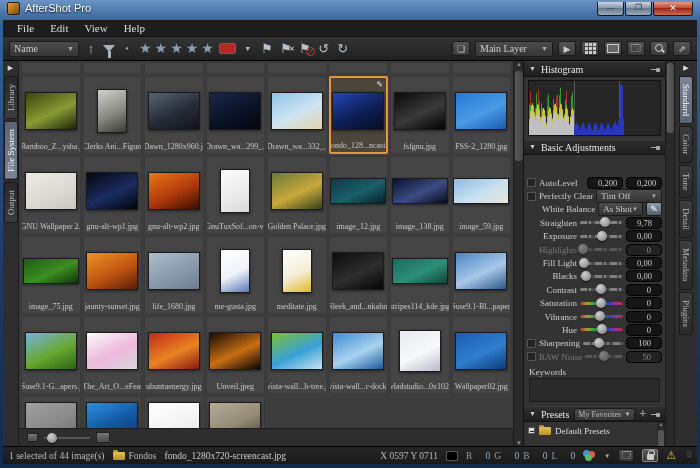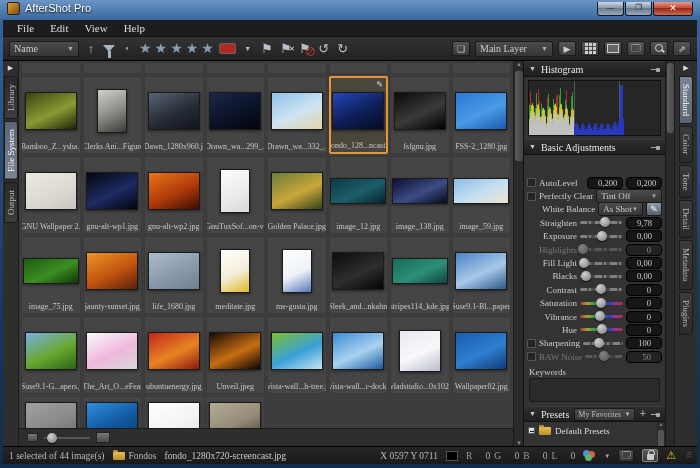--- a/index.html
+++ b/index.html
@@ -333,26 +333,26 @@
               </div>
               <div class="cell">
                 <div class="thumb wide" style="background: linear-gradient(155deg, rgb(238, 148, 38) 0%, rgb(192, 84, 16) 55%, rgb(88, 32, 10) 100%);"></div>
                 <div class="clabel">jaunty-sunset.jpg</div>
               </div>
               <div class="cell">
                 <div class="thumb wide" style="background: linear-gradient(155deg, rgb(173, 189, 203) 0%, rgb(138, 154, 172) 55%, rgb(110, 126, 146) 100%);"></div>
                 <div class="clabel">life_1680.jpg</div>
               </div>
               <div class="cell">
+                <div class="thumb tall" style="background: linear-gradient(155deg, rgb(255, 255, 255) 0%, rgb(238, 242, 248) 55%, rgb(88, 120, 184) 100%);"></div>
+                <div class="clabel">me-gusta.jpg</div>
+              </div>
+              <div class="cell">
                 <div class="thumb tall" style="background: linear-gradient(155deg, rgb(255, 255, 255) 0%, rgb(244, 238, 216) 55%, rgb(224, 184, 36) 100%);"></div>
                 <div class="clabel">meditate.jpg</div>
-              </div>
-              <div class="cell">
-                <div class="thumb tall" style="background: linear-gradient(155deg, rgb(255, 255, 255) 0%, rgb(238, 242, 248) 55%, rgb(88, 120, 184) 100%);"></div>
-                <div class="clabel">me-gusta.jpg</div>
               </div>
               <div class="cell">
                 <div class="thumb wide" style="background: linear-gradient(155deg, rgb(12, 12, 12) 0%, rgb(46, 46, 46) 55%, rgb(4, 4, 4) 100%);"></div>
                 <div class="clabel">Sleek_and...nkahn.jpg</div>
               </div>
               <div class="cell">
                 <div class="thumb pano" style="background: linear-gradient(155deg, rgb(26, 106, 88) 0%, rgb(44, 144, 120) 55%, rgb(16, 68, 56) 100%);"></div>
                 <div class="clabel">stripes114_kde.jpg</div>
               </div>
               <div class="cell">

